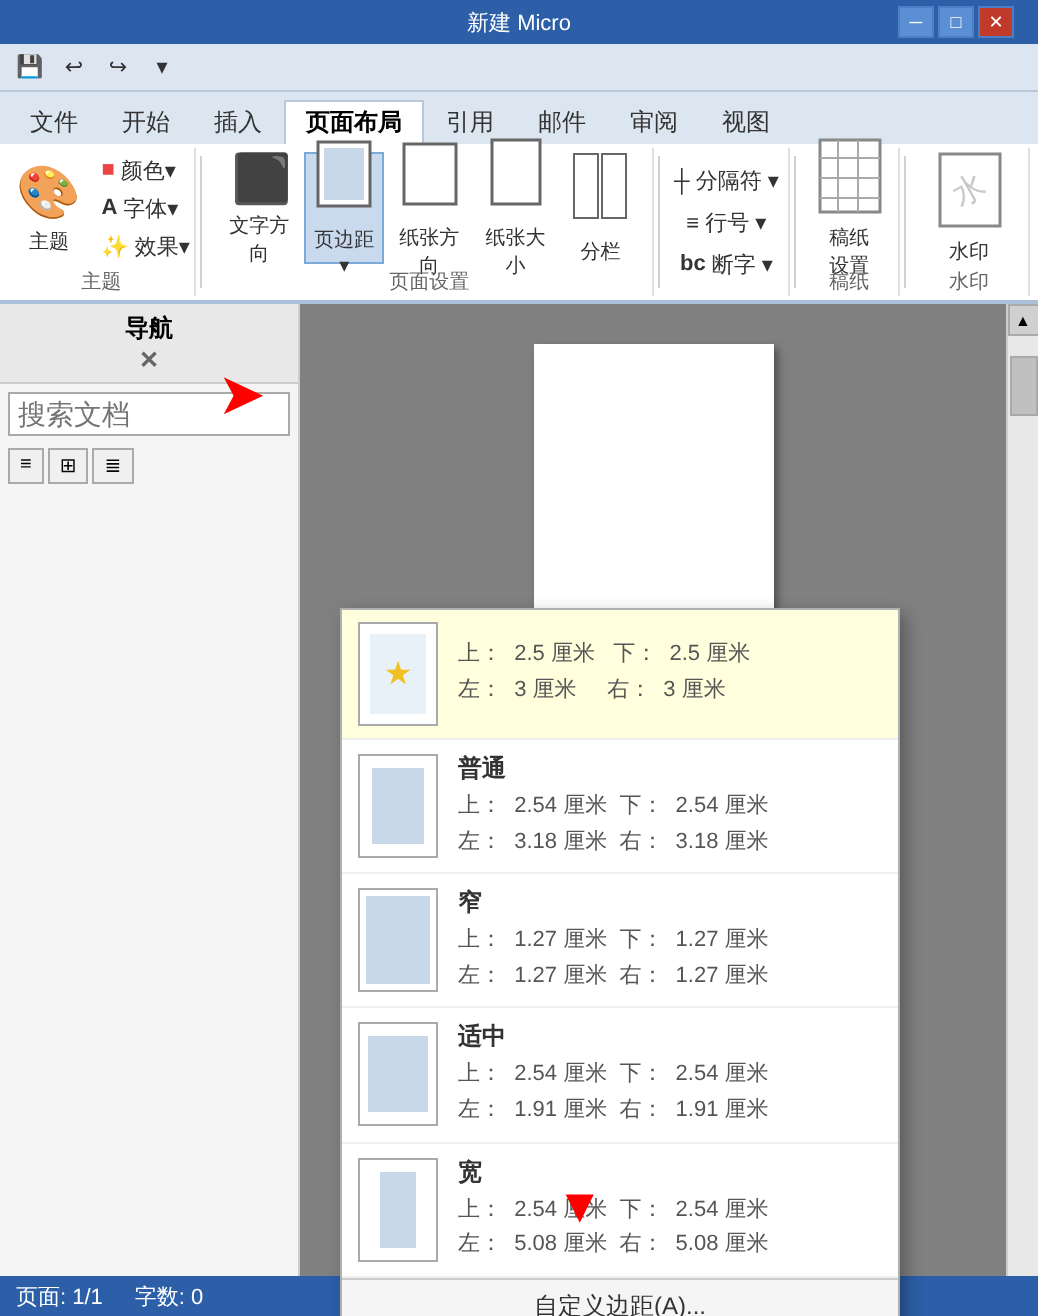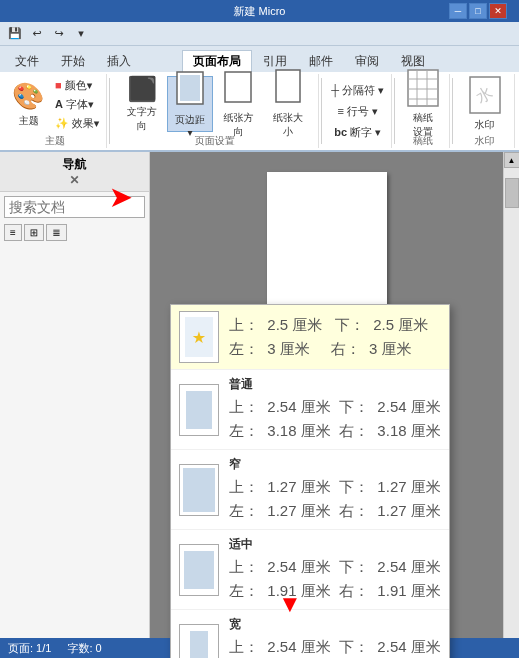--- a/index.html
+++ b/index.html
@@ -92,21 +92,20 @@
       height: 22px;
       display: flex;
       align-items: center;
     }
     .ribbon-tab.active {
       background: white;
       border-color: #b8c8d8;
       border-bottom-color: white;
       color: #000;
       font-weight: bold;
-      margin-left: 40px;
     }
 
     
     .ribbon {
       background: white;
       border-bottom: 2px solid #aac0d8;
       height: 80px;
       display: flex;
       align-items: stretch;
       padding: 2px 4px;
@@ -204,21 +203,21 @@
     .margin-info {
       flex: 1;
     }
     .margin-name {
       font-size: 12px;
       font-weight: bold;
       color: #333;
       margin-bottom: 2px;
     }
     .margin-details {
-      font-size: 15px;
+      font-size: 11px;
       color: #555;
       line-height: 1.6;
     }
 
     .custom-margin-btn {
       display: flex;
       align-items: center;
       justify-content: center;
       padding: 5px;
       background: #f5f5f5;
@@ -432,20 +431,29 @@
         </div>
         <div class="ribbon-icon-label">纸张方向</div>
       </div>
       <div class="ribbon-icon-btn">
         <div style="font-size:24px;">
           <svg width="28" height="34" viewBox="0 0 28 34">
             <rect x="2" y="1" width="24" height="32" fill="white" stroke="#666" stroke-width="1.5"></rect>
           </svg>
         </div>
         <div class="ribbon-icon-label">纸张大小</div>
+      </div>
+      <div class="ribbon-icon-btn">
+        <div style="font-size:24px;">
+          <svg width="28" height="34" viewBox="0 0 28 34">
+            <rect x="1" y="1" width="12" height="32" fill="white" stroke="#666" stroke-width="1"></rect>
+            <rect x="15" y="1" width="12" height="32" fill="white" stroke="#666" stroke-width="1"></rect>
+          </svg>
+        </div>
+        <div class="ribbon-icon-label">分栏</div>
       </div>
     </div>
     <div class="ribbon-group-label">页面设置</div>
   </div>
 
   <div class="ribbon-sep"></div>
 
   <div class="ribbon-group" style="justify-content:center;gap:4px;">
     <div class="ribbon-small-btn">┼ 分隔符 ▾</div>
     <div class="ribbon-small-btn">≡ 行号 ▾</div>

